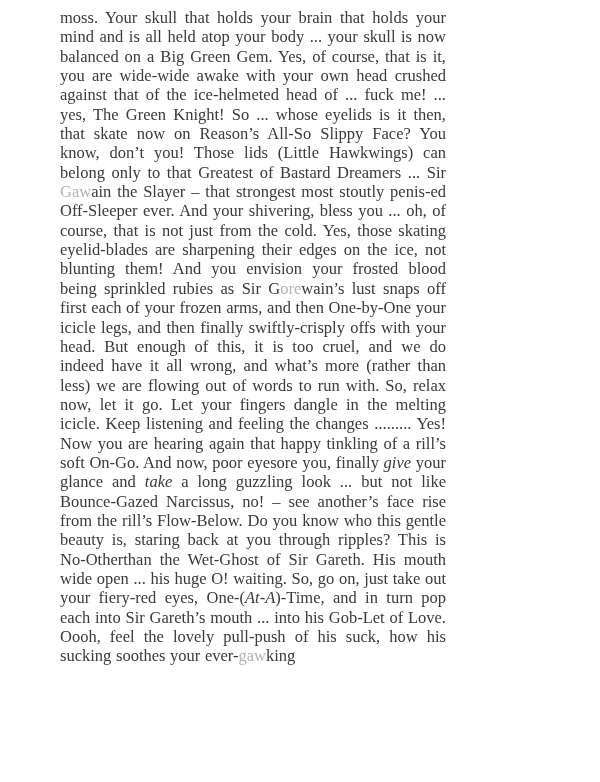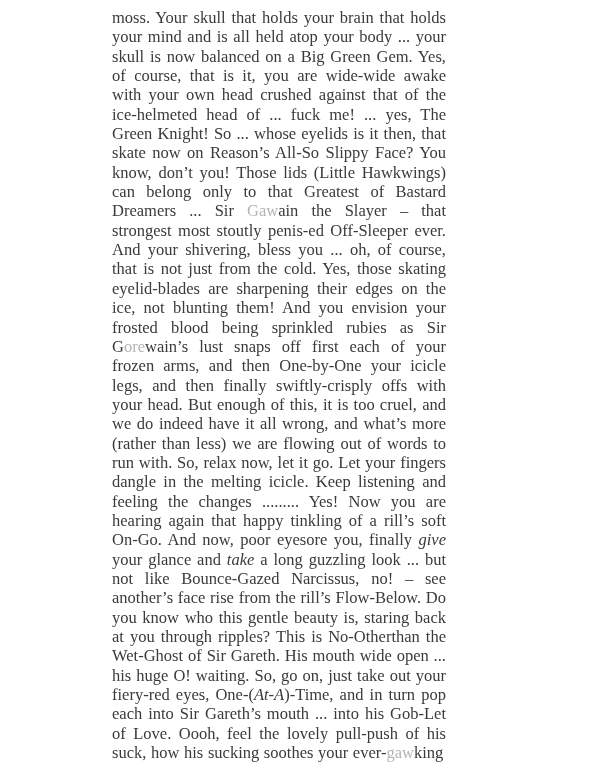--- a/index.html
+++ b/index.html
@@ -9,21 +9,21 @@
   }
   body {
     width: 600px;
     height: 782px;
     overflow: hidden;
   }
   .page {
     box-sizing: border-box;
     width: 580px;
     height: 782px;
-    padding: 8px 134px 0 112px;
+    padding: 8px 134px 0 60px;
     background: var(--page-bg, #ffffff);
   }
   .body-text {
     margin: 0;
     font-family: "Liberation Serif", "DejaVu Serif", serif;
     font-size: 16.5px;
     line-height: 19.35px;
     text-align: justify;
     text-justify: inter-word;
     color: var(--text-color, #3a3a3a);

